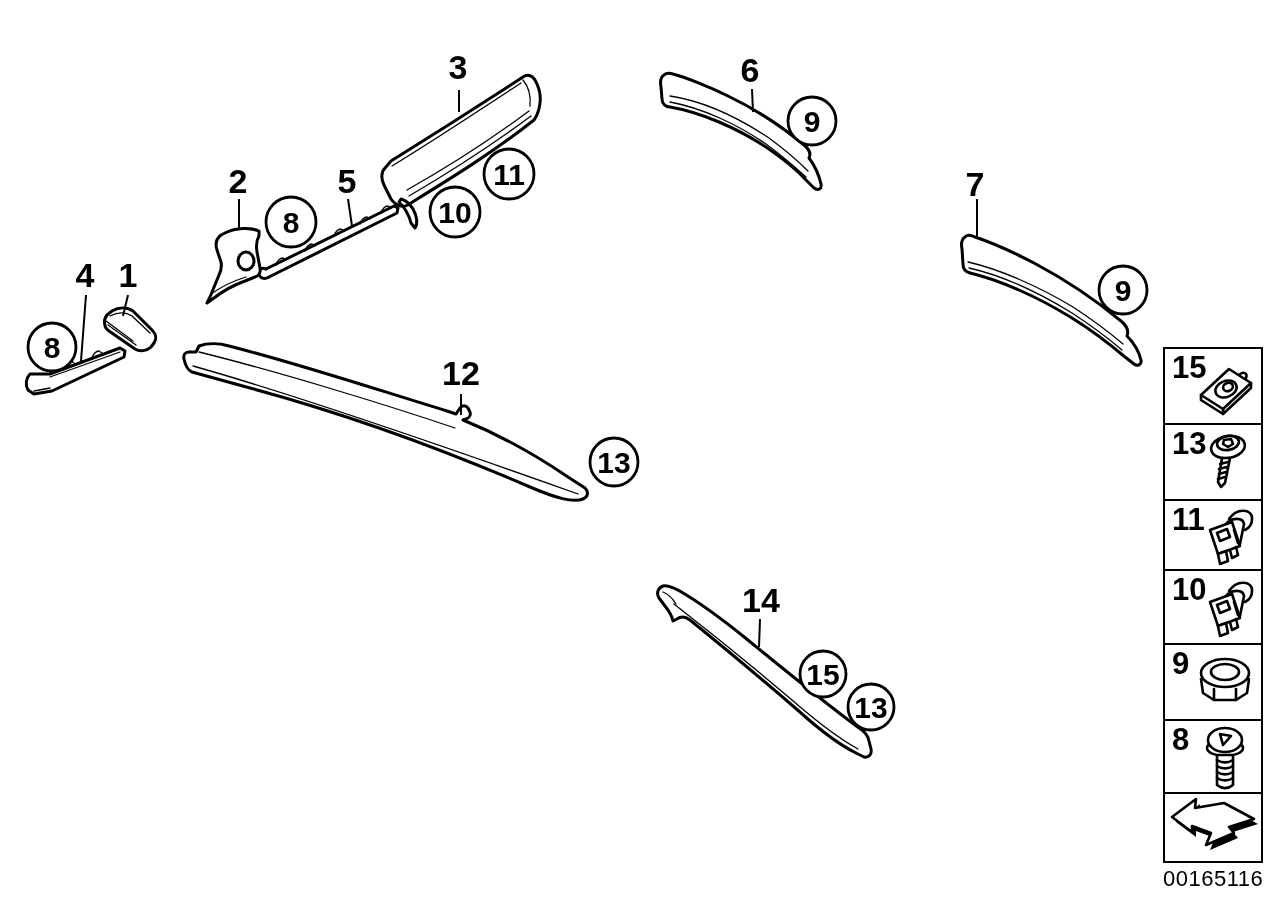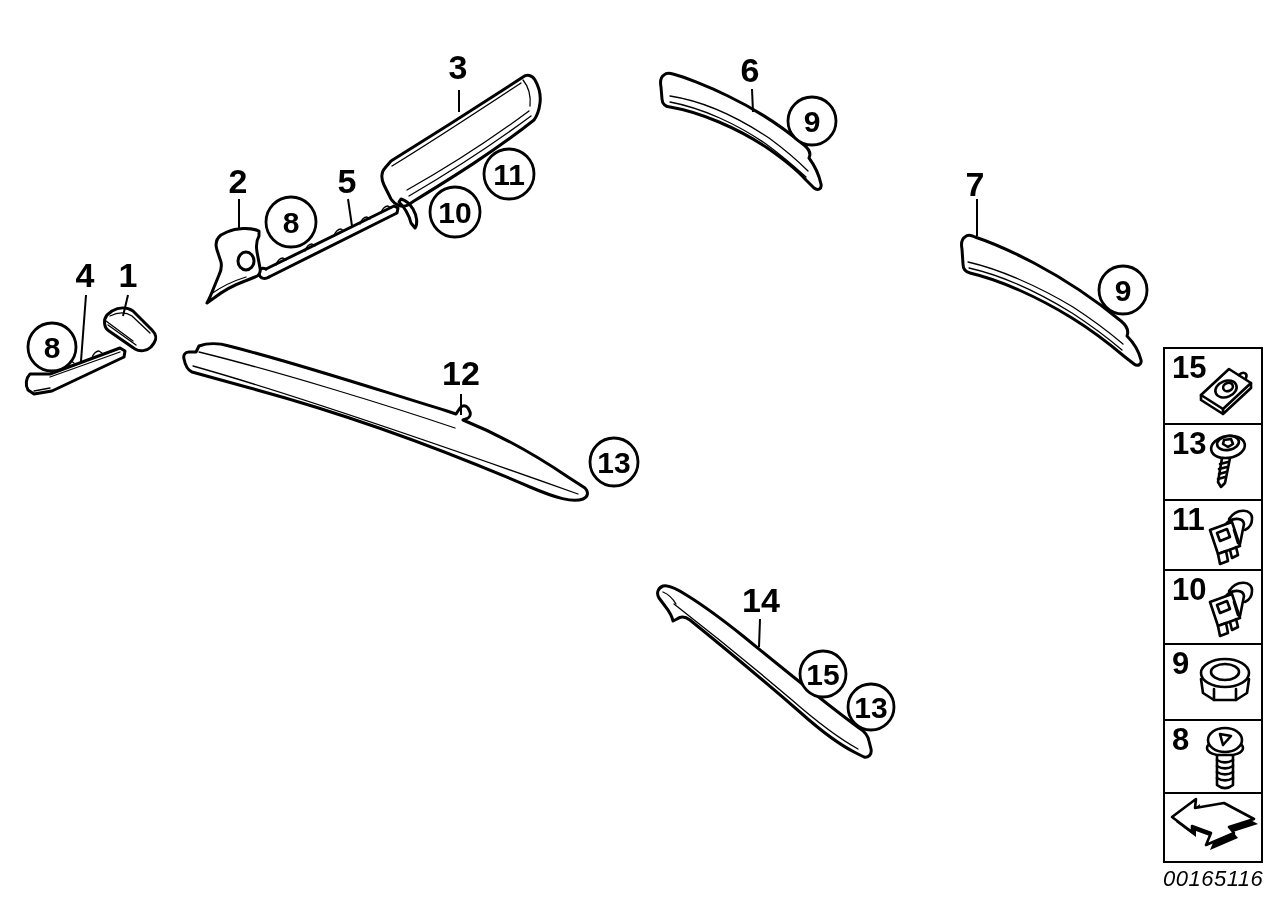--- a/index.html
+++ b/index.html
@@ -13,21 +13,21 @@
   .plabel{font-family:"Liberation Sans",sans-serif;font-size:34px;font-weight:bold;fill:#000;text-anchor:middle;}
   .ccirc{fill:#fff;stroke:#000;stroke-width:2.8;}
   .ctext{font-family:"Liberation Sans",sans-serif;font-size:30px;font-weight:bold;fill:#000;text-anchor:middle;}
   .legend{position:absolute;left:1163px;top:0;width:0;height:0;}
   .legend-box{position:absolute;left:0;width:100px;border:2px solid #000;background:#fff;box-sizing:border-box;}
   .lnum{position:absolute;left:7px;top:2px;font-size:31px;font-weight:bold;color:#000;line-height:1.1;}
   .licon{position:absolute;}
   .icon-stroke{fill:none;stroke:#000;stroke-width:2.6;stroke-linejoin:round;stroke-linecap:round;}
   .icon-white{fill:#fff;stroke:#000;stroke-width:2.6;stroke-linejoin:round;stroke-linecap:round;}
   .docnum{position:absolute;left:1163px;top:866px;width:100px;text-align:center;
-          font-size:22px;color:#000;letter-spacing:0.5px;font-style:italic;}
+          font-size:22px;color:#000;letter-spacing:0.5px;}
 </style>
 </head>
 <body>
 
 <div class="stage">
 
   <svg class="diagram-svg" width="1288" height="910" viewBox="0 0 1288 910">
 
     <g>
       <path class="part-fill" d="M523,77 C527,74 532,75 535,80 C539,87 541,95 540,103 C539,111 537,116 534,120 C495,151 453,177 414,201 L408,205 C402,208 395,205 391,199 L384,185 C381,179 381,172 385,168 L391,161 C436,133 480,105 523,77 Z"></path>

